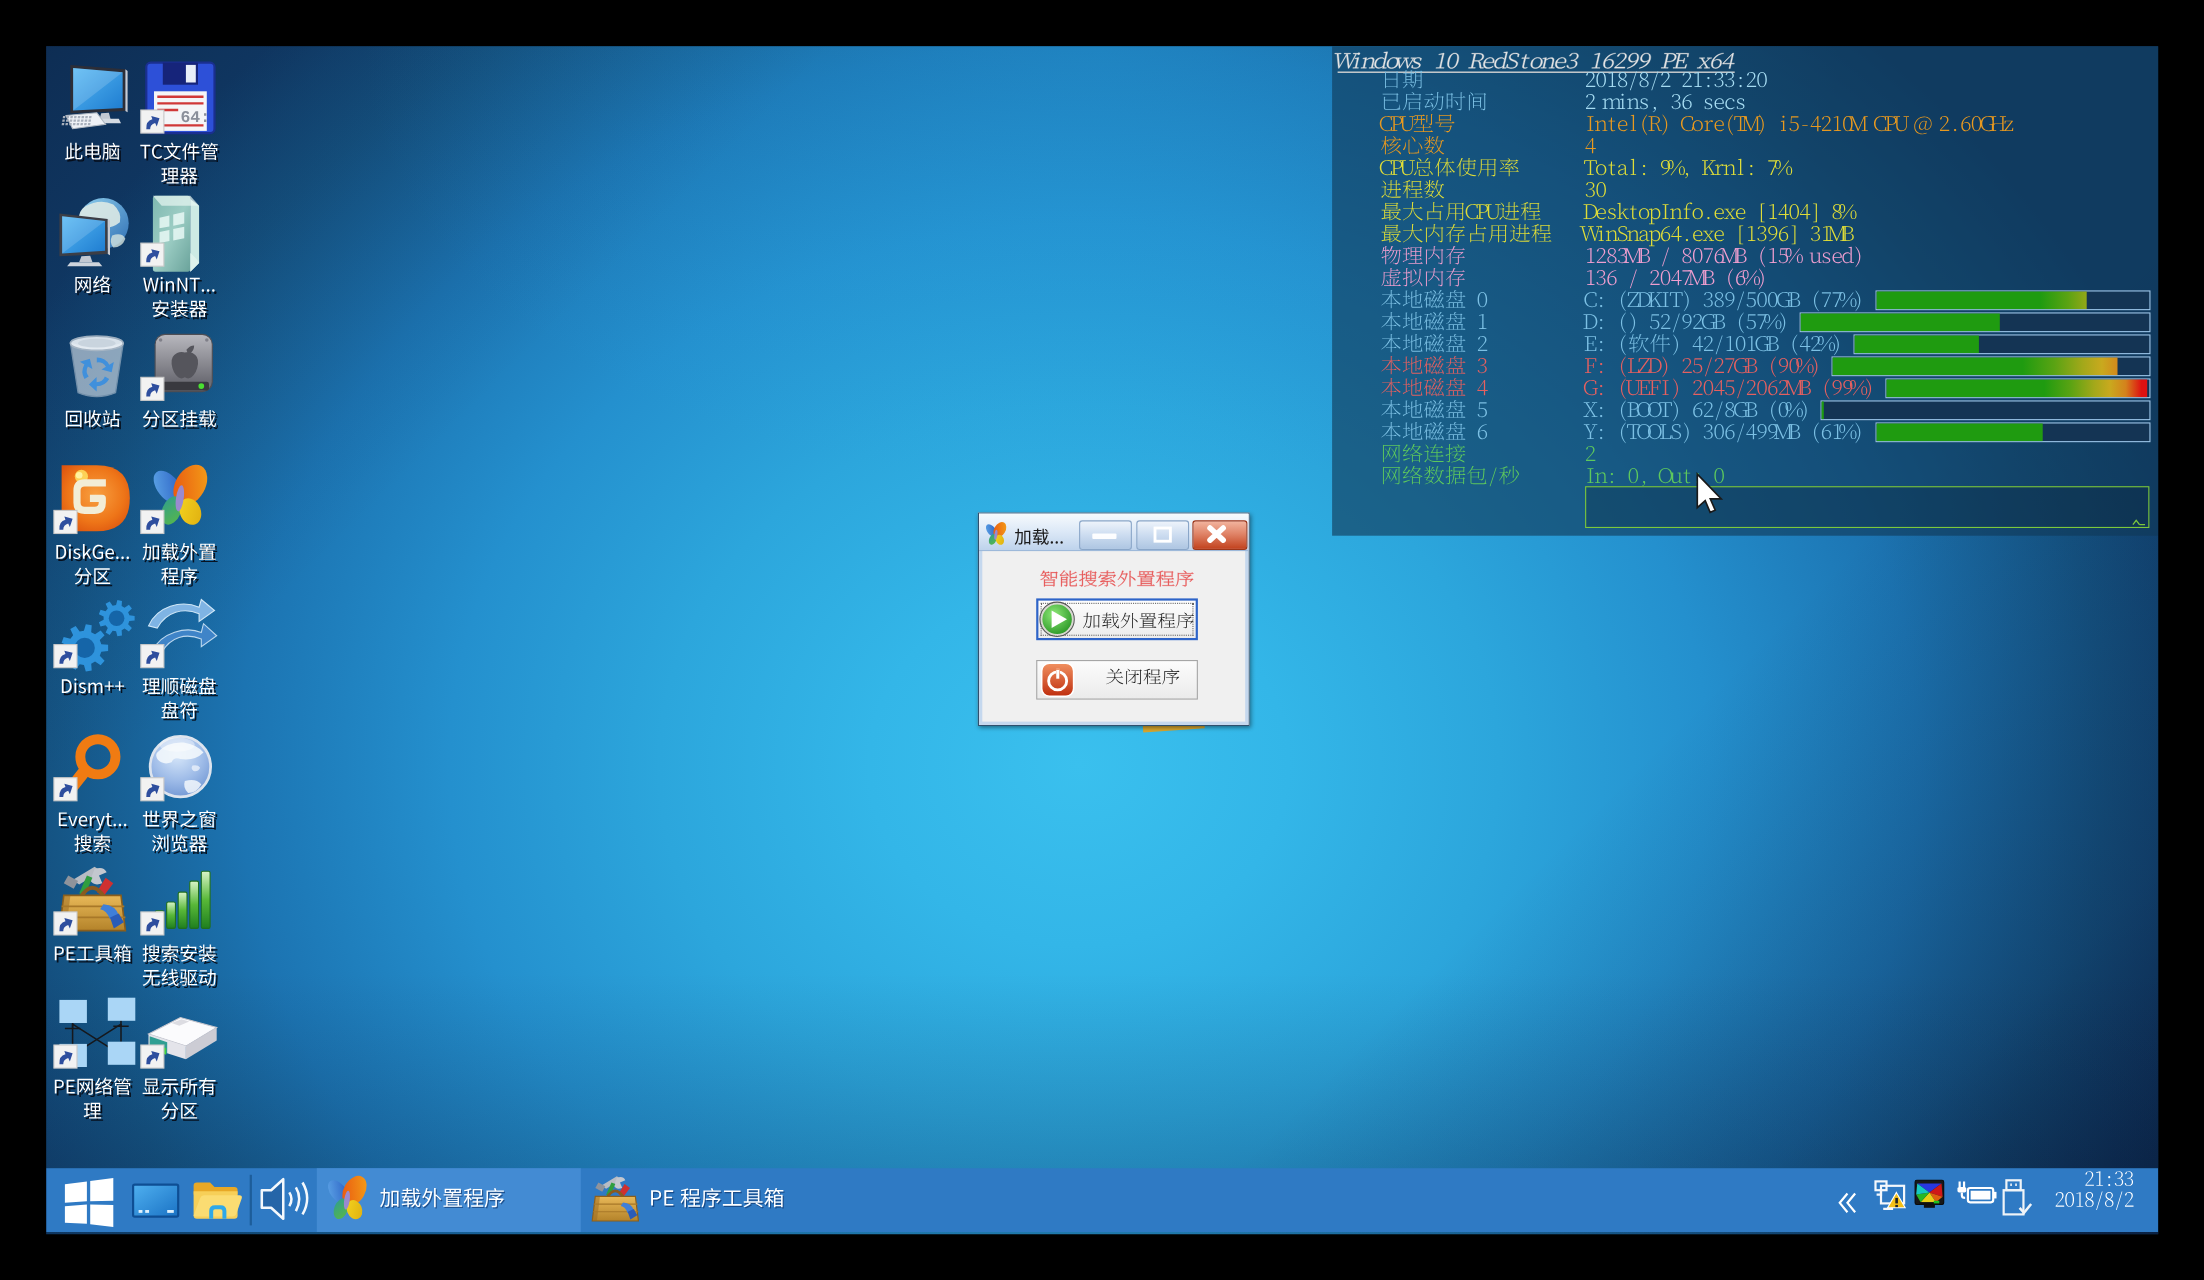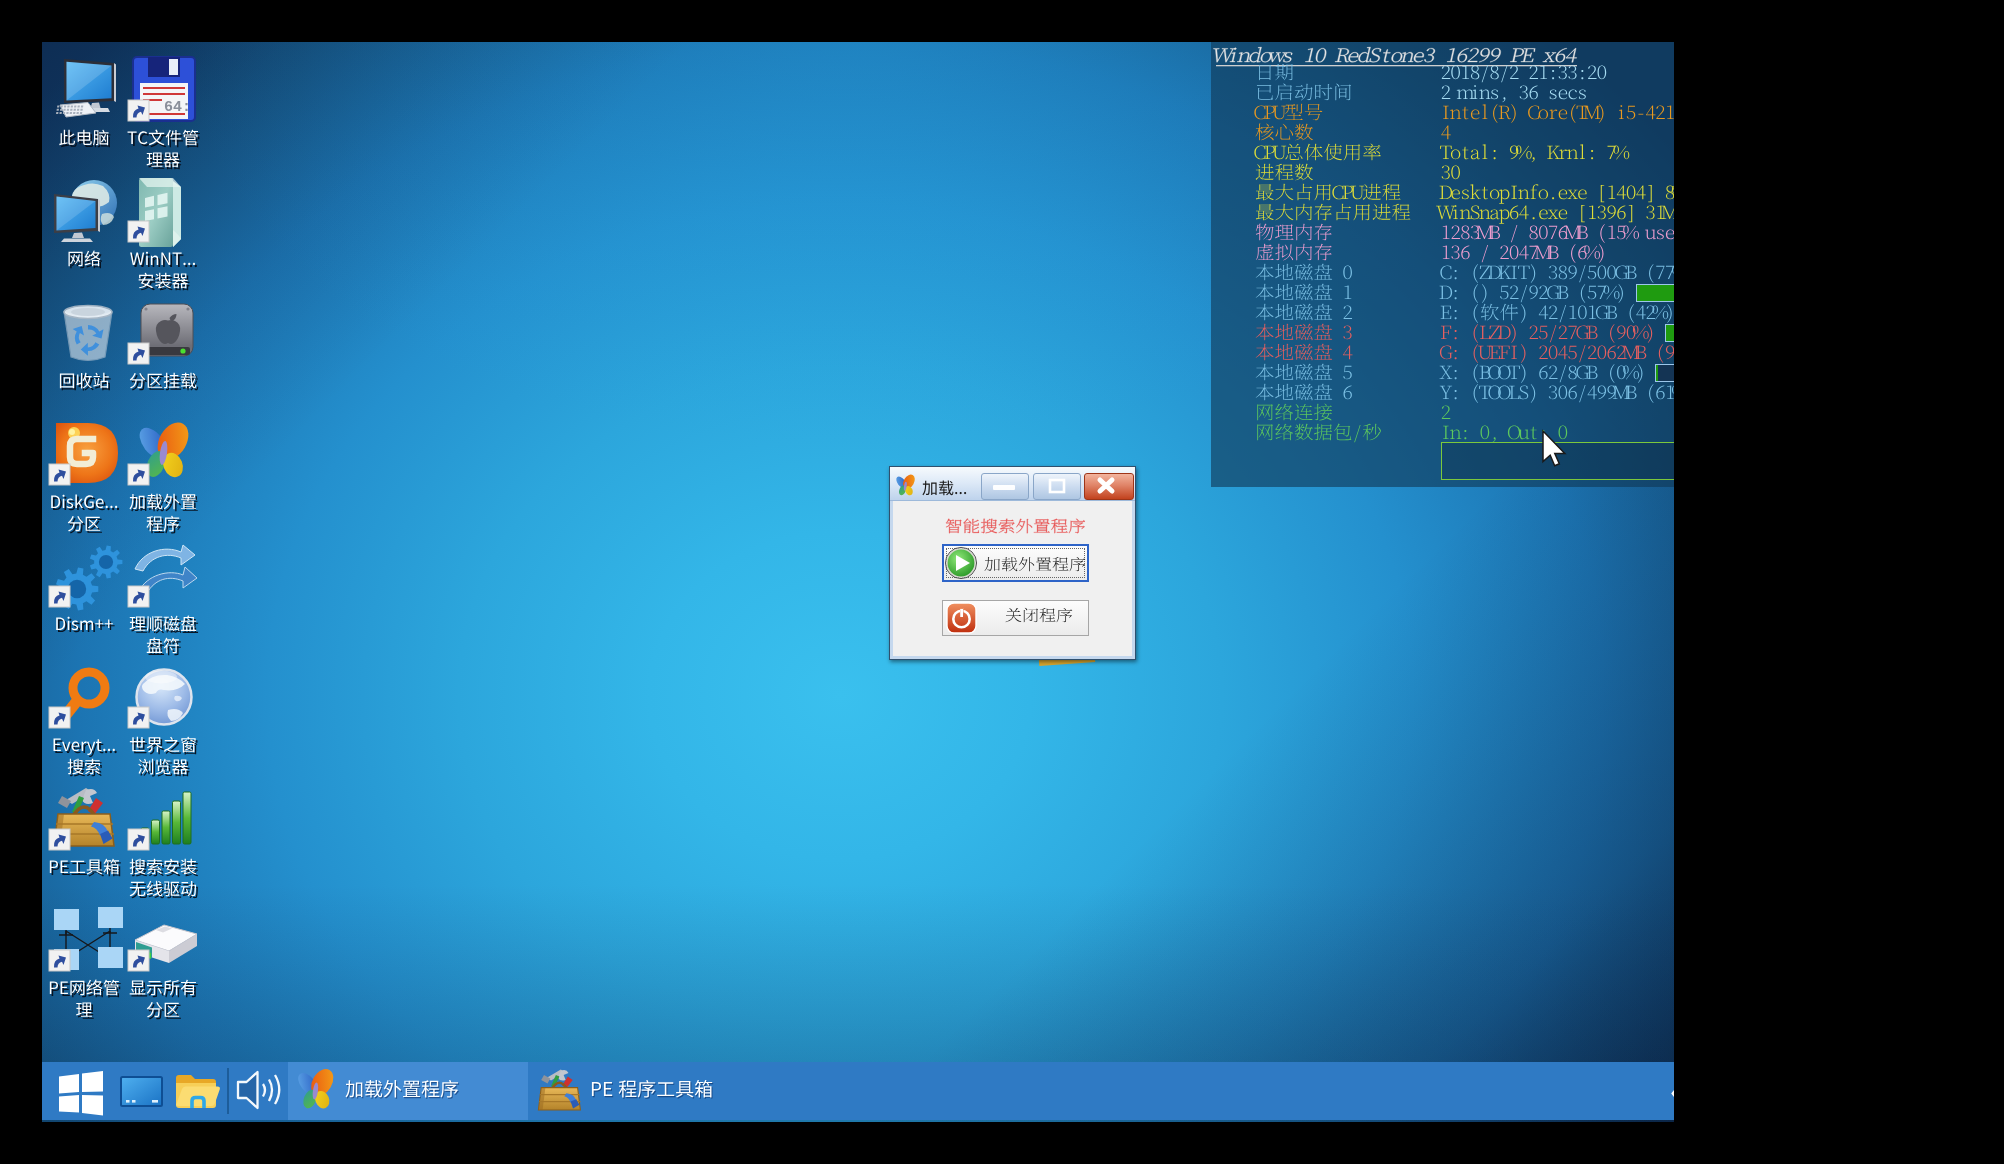--- a/index.html
+++ b/index.html
@@ -1,16 +1,16 @@
 <!DOCTYPE html>
 <html><head><meta charset="utf-8"><style>
 *{margin:0;padding:0;box-sizing:border-box}
 html,body{width:2004px;height:1164px;background:#000;overflow:hidden;
  font-family:"Liberation Sans",sans-serif}
-#screen{position:absolute;left:42px;top:42px;width:1632px;height:1080px;overflow:hidden;
+#screen{position:absolute;left:42px;top:42px;width:1920px;height:1080px;overflow:hidden;
  background:
   linear-gradient(to bottom, rgba(8,28,56,0) 78%, rgba(8,28,56,.26) 100%),
   linear-gradient(315deg, rgba(8,18,46,.60) 0%, rgba(8,18,46,.28) 11%, rgba(8,18,46,0) 30%),
   linear-gradient(135deg, rgba(10,24,52,.45) 0%, rgba(10,24,52,.18) 9%, rgba(10,24,52,0) 24%),
   radial-gradient(900px 560px at 50% 0%, rgba(40,170,230,.28), rgba(40,170,230,0) 75%),
   radial-gradient(1060px 910px at 48.9% 60.5%, #3AC0EE 0%, #33B6E8 18%, #2CA6DC 36%, #2490CE 54%, #1C74B2 72%, #155585 88%, #113F6E 100%);}
 #ov{position:absolute;left:0;top:0;width:1920px;height:1080px}
 #panel{position:absolute;left:1169px;top:0;width:751px;height:445px;background:rgba(16,56,87,.62)}
 .bar{position:absolute;border:1px solid #9cc6ea;background:#143454}
 .barfill{position:absolute;left:1px;top:1px;height:16px}

